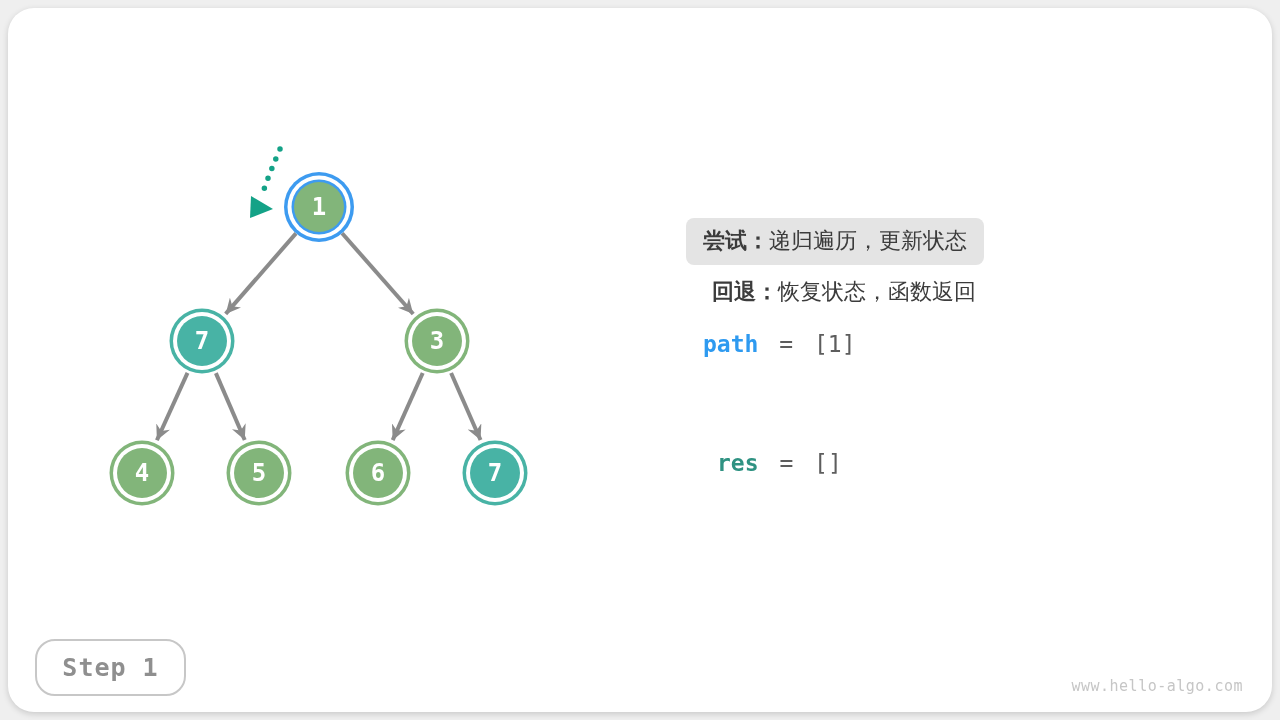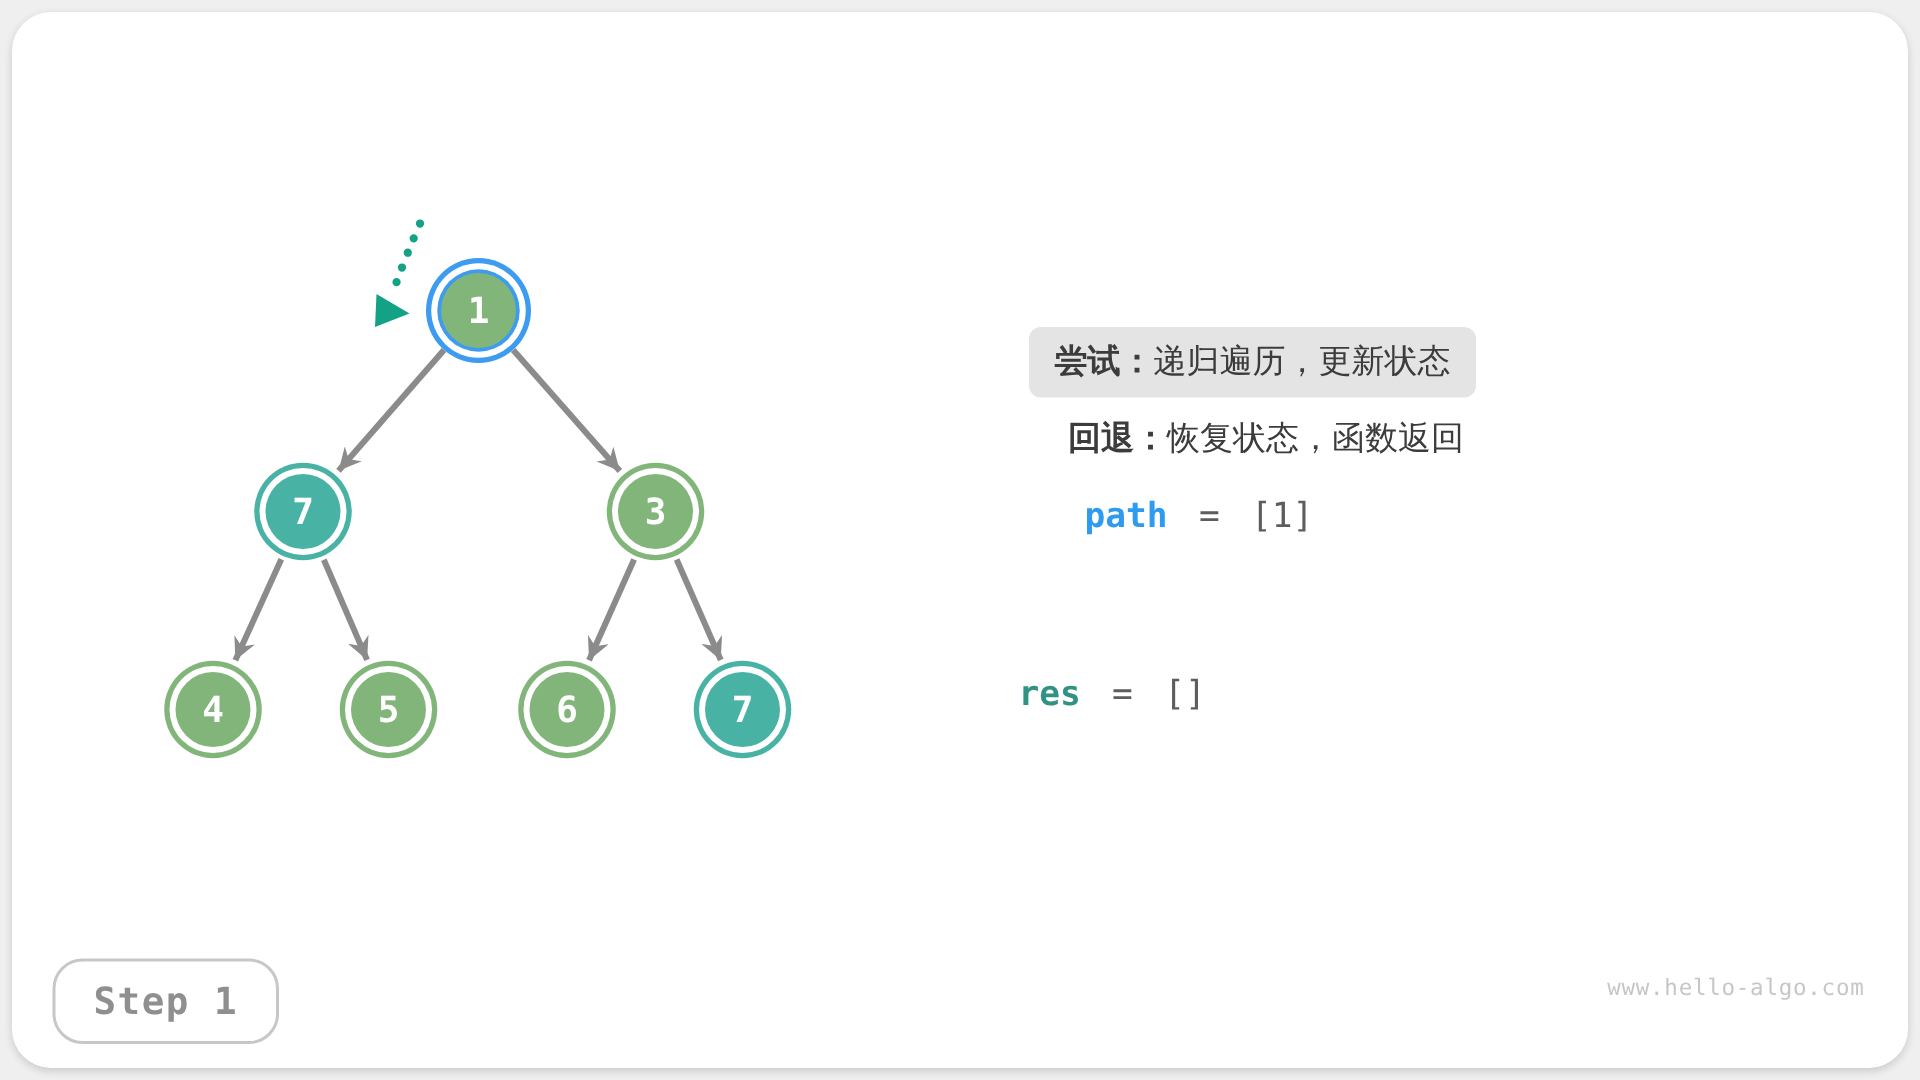--- a/index.html
+++ b/index.html
@@ -76,23 +76,23 @@
   .code-line {
     position: absolute;
     font-family: "DejaVu Sans Mono", monospace;
     font-size: 23px;
     color: var(--text);
     white-space: nowrap;
     line-height: 1;
     word-spacing: 7px;
   }
   .line-path { left: 703px; top: 333px; }
-  .line-res  { left: 679px; top: 452px; }
+  .line-res  { left: 717px; top: 452px; }
   .code-line .var { font-weight: bold; }
-  .line-path .var { color: var(--path-var); margin-left: 20px; }
+  .line-path .var { color: var(--path-var); }
   .line-res  .var { color: var(--res-var); }
   .code-line .eq { color: #5d5d5d; }
   
   .step-badge {
     position: absolute;
     left: 35px; top: 639px;
     width: 147px; height: 53px;
     border: 2px solid #c7c7c7;
     border-radius: 20px;
     background: #ffffff;
@@ -100,21 +100,21 @@
     align-items: center;
     justify-content: center;
     font-family: "DejaVu Sans Mono", monospace;
     font-weight: bold;
     font-size: 25px;
     color: #8f8f8f;
     letter-spacing: 1px;
   }
   .watermark {
     position: absolute;
-    right: 37px; top: 649px;
+    right: 37px; top: 677px;
     font-family: "DejaVu Sans Mono", monospace;
     font-size: 15px;
     color: #c6c6c6;
     letter-spacing: 0.5px;
   }
 </style>
 </head>
 <body>
 
 <div class="card"></div>

